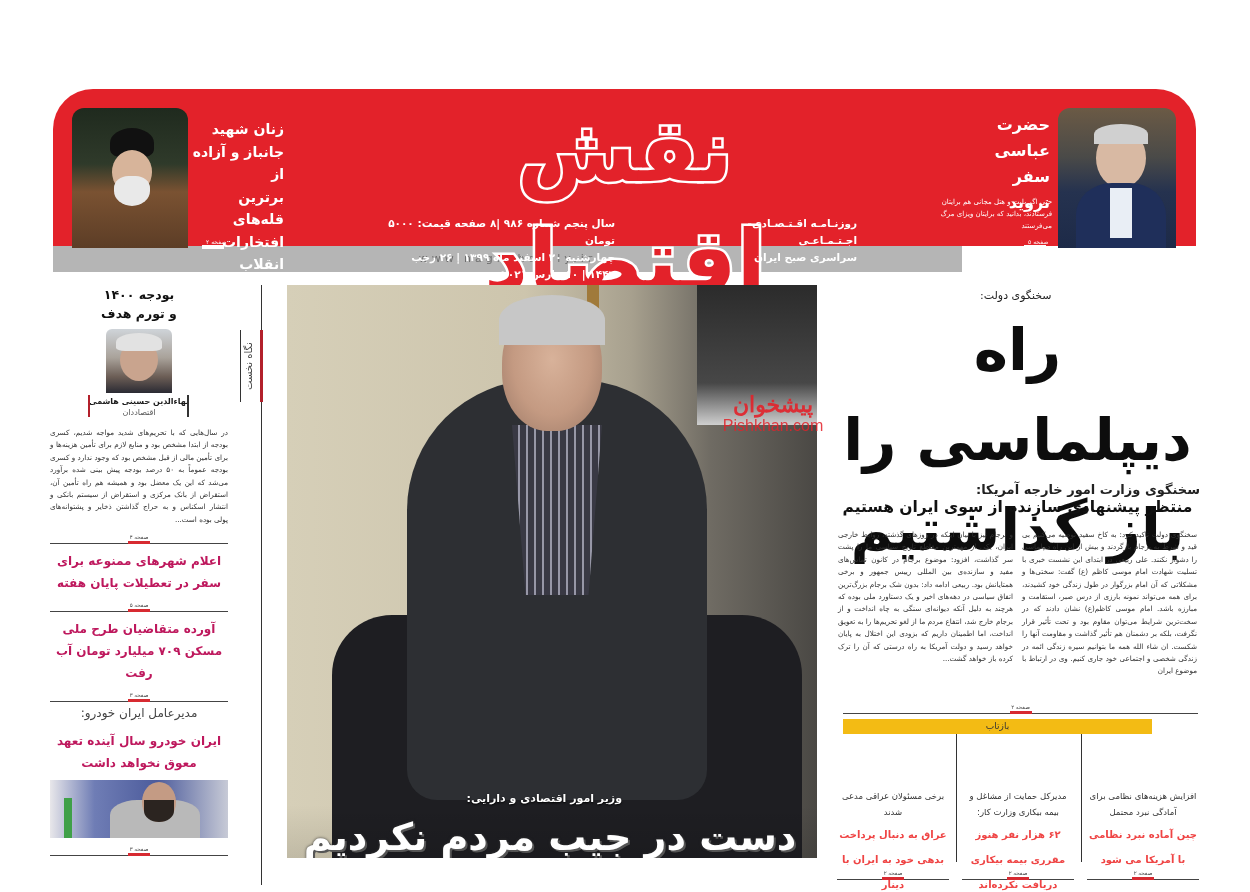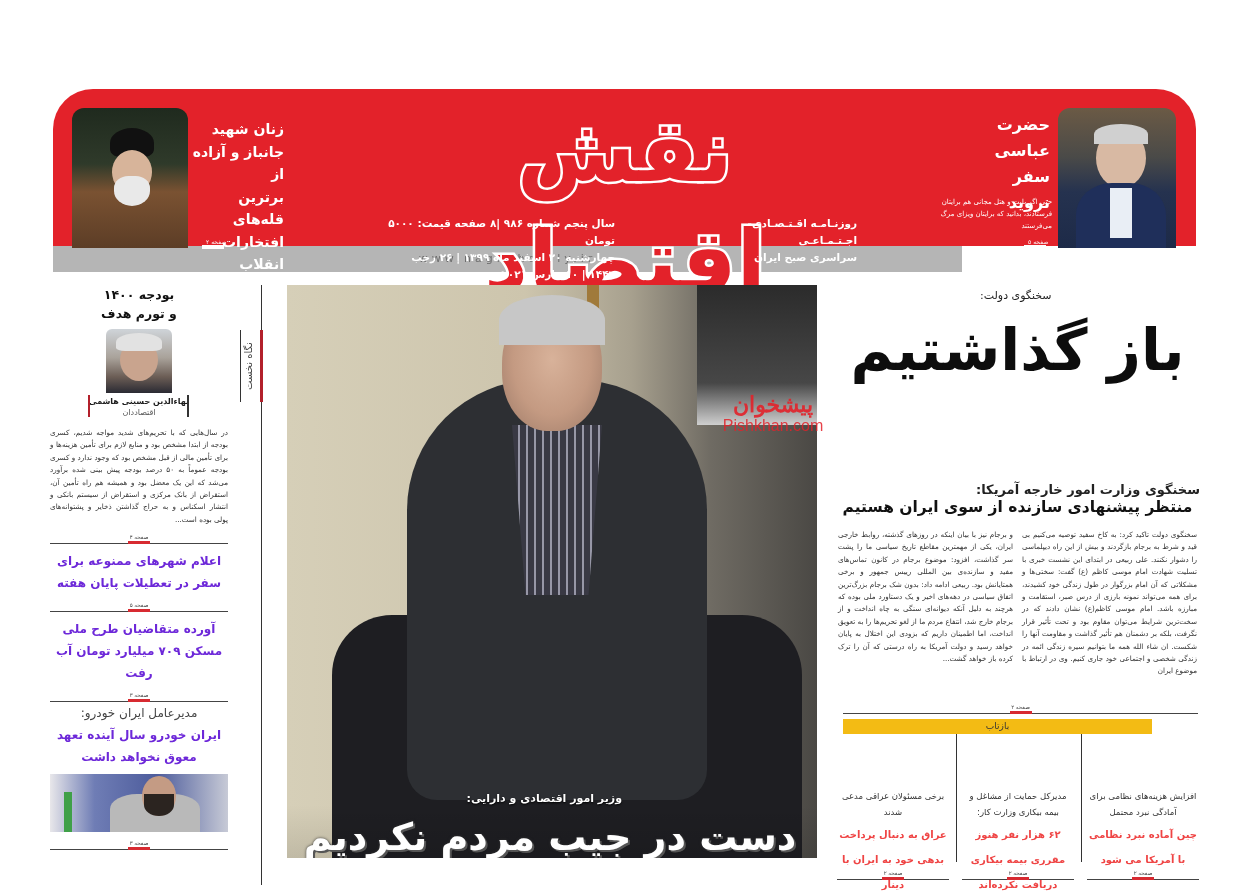--- a/index.html
+++ b/index.html
@@ -39,21 +39,21 @@
   .author-name { text-align: center; font-weight: bold; font-size: 8px; margin-top: 4px; position: relative; }
   .author-role { text-align: center; font-size: 8px; color: #555; margin-top: 2px; }
   .author-bars { position: relative; height: 0; }
   .author-bar-l { position: absolute; left: 38px; top: -22px; width: 2px; height: 22px; background: #b3202b; }
   .author-bar-r { position: absolute; left: 137px; top: -22px; width: 2px; height: 22px; background: #333; }
   .body-text { font-size: 7.2px; line-height: 12.4px; color: #333; text-align: justify; margin-top: 10px; }
   .sep { position: relative; height: 14px; margin-top: 4px; }
   .sep-line { position: absolute; left: 0; right: 0; bottom: 0; height: 1px; background: #444; }
   .sep-tab { position: absolute; left: 50%; margin-left: -11px; bottom: 0; width: 22px; height: 3px; background: #d72a31; }
   .sep-label { position: absolute; left: 0; right: 0; bottom: 4px; text-align: center; font-size: 5.5px; color: #444; }
-  .lc-head { text-align: center; font-weight: bold; font-size: 12px; line-height: 22px; color: #6d28d9; margin-top: 6px; }
+  .lc-head { text-align: center; font-weight: bold; font-size: 12px; line-height: 22px; color: #be185d; margin-top: 6px; }
   .lc-kicker { text-align: center; font-size: 12px; color: #444; margin-top: 4px; }
   .lc-photo { height: 58px; margin-top: 6px; background: linear-gradient(90deg, #e8e7ea 0%, #6f7db5 25%, #4d5c9c 60%, #c7cad6 100%); position: relative; overflow: hidden; }
 
   
   .center-photo { position: absolute; left: 287px; top: 285px; width: 530px; height: 573px; overflow: hidden; background: linear-gradient(90deg, #d6cfb8 0%, #cdc5ad 45%, #a7a08e 65%, #6f6b63 80%, #4a4844 100%); }
   .cp-door { position: absolute; left: 300px; top: 0; width: 12px; height: 140px; background: #a07a3b; }
   .cp-shelf { position: absolute; left: 410px; top: 0; width: 120px; height: 140px; background: linear-gradient(180deg, #2b2b2b 0%, #474747 70%, #cfcfcf 100%); }
   .cp-chair { position: absolute; left: 45px; top: 330px; width: 470px; height: 267px; background: #1e1e22; border-radius: 60px 60px 0 0; }
   .cp-body { position: absolute; left: 120px; top: 95px; width: 300px; height: 420px; background: #2d2f33; border-radius: 130px 130px 30px 30px; }
   .cp-shirt { position: absolute; left: 225px; top: 140px; width: 90px; height: 170px; background: repeating-linear-gradient(90deg, #3b3b46 0 6px, #a4a4b4 6px 8px), #4b4b58; opacity: .9; clip-path: polygon(0 0,100% 0,85% 100%,15% 100%); }
@@ -171,21 +171,21 @@
   </div>
 
   <div class="lc-head">آورده متقاضیان طرح ملی مسکن ۷۰۹ میلیارد تومان آب رفت</div>
   <div class="sep">
     <div class="sep-label">صفحه ۳</div>
     <div class="sep-line"></div>
       <div class="sep-tab"></div>
   </div>
 
   <div class="lc-kicker">مدیرعامل ایران خودرو:</div>
-  <div class="lc-head" style="margin-top:4px">ایران خودرو سال آینده تعهد معوق نخواهد داشت</div>
+  <div class="lc-head" style="margin-top:10px">ایران خودرو سال آینده تعهد معوق نخواهد داشت</div>
   <div class="lc-photo">
     <div class="face" style="left:14px;top:18px;width:8px;height:40px;background:#3fa048;border-radius:0;"></div>
     <div class="face" style="left:60px;top:20px;width:90px;height:50px;background:#b9b9b9;border-radius:30% 30% 0 0;"></div>
     <div class="face" style="left:92px;top:2px;width:34px;height:40px;background:#c49b84;"></div>
     <div class="face" style="left:94px;top:20px;width:30px;height:22px;background:#2b2420;border-radius:0 0 50% 50%;"></div>
   </div>
   <div class="sep">
     <div class="sep-label">صفحه ۳</div>
     <div class="sep-line"></div>
       <div class="sep-tab"></div>
@@ -206,20 +206,21 @@
   <div class="cp-ref">صفحه ۴</div>
   <div class="cp-ref-tab"></div>
 </div>
 <div class="watermark">
   <div class="wm-fa">پیشخوان</div>
   <div class="wm-en">Pishkhan.com</div>
 </div>
 
 <div class="rc-kicker">سخنگوی دولت:</div>
 <div class="rc-headline">
+  <div>راه دیپلماسی را</div>
   <div>باز گذاشتیم</div>
 </div>
 <div class="rc-sub-kicker">سخنگوی وزارت امور خارجه آمریکا:</div>
 <div class="rc-sub">منتظر پیشنهادی سازنده از سوی ایران هستیم</div>
 <div class="rc-col rc-col-1">سخنگوی دولت تاکید کرد: به کاخ سفید توصیه می‌کنیم بی قید و شرط به برجام بازگردند و بیش از این راه دیپلماسی را دشوار نکنند. علی ربیعی در ابتدای این نشست خبری با تسلیت شهادت امام موسی کاظم (ع) گفت: سختی‌ها و مشکلاتی که آن امام بزرگوار در طول زندگی خود کشیدند، برای همه می‌تواند نمونه بارزی از درس صبر، استقامت و مبارزه باشد. امام موسی کاظم(ع) نشان دادند که در سخت‌ترین شرایط می‌توان مقاوم بود و تحت تأثیر قرار نگرفت، بلکه بر دشمنان هم تأثیر گذاشت و مقاومت آنها را شکست. ان شاء الله همه ما بتوانیم سیره زندگی ائمه در زندگی شخصی و اجتماعی خود جاری کنیم. وی در ارتباط با موضوع ایران</div>
 <div class="rc-col rc-col-2">و برجام نیز با بیان اینکه در روزهای گذشته، روابط خارجی ایران، یکی از مهمترین مقاطع تاریخ سیاسی ما را پشت سر گذاشت، افزود: موضوع برجام در کانون تماس‌های مفید و سازنده‌ی بین المللی رییس جمهور و برخی همتایانش بود. ربیعی ادامه داد: بدون شک برجام بزرگ‌ترین اتفاق سیاسی در دهه‌های اخیر و یک دستاورد ملی بوده که هرچند به دلیل آنکه دیوانه‌ای سنگی به چاه انداخت و از برجام خارج شد، انتفاع مردم ما از لغو تحریم‌ها را به تعویق انداخت، اما اطمینان داریم که بزودی این اختلال به پایان خواهد رسید و دولت آمریکا به راه درستی که آن را ترک کرده باز خواهد گشت...</div>
 <div class="rc-sep sep">
   <div class="sep-label">صفحه ۲</div>
   <div class="sep-line"></div>
     <div class="sep-tab"></div>

